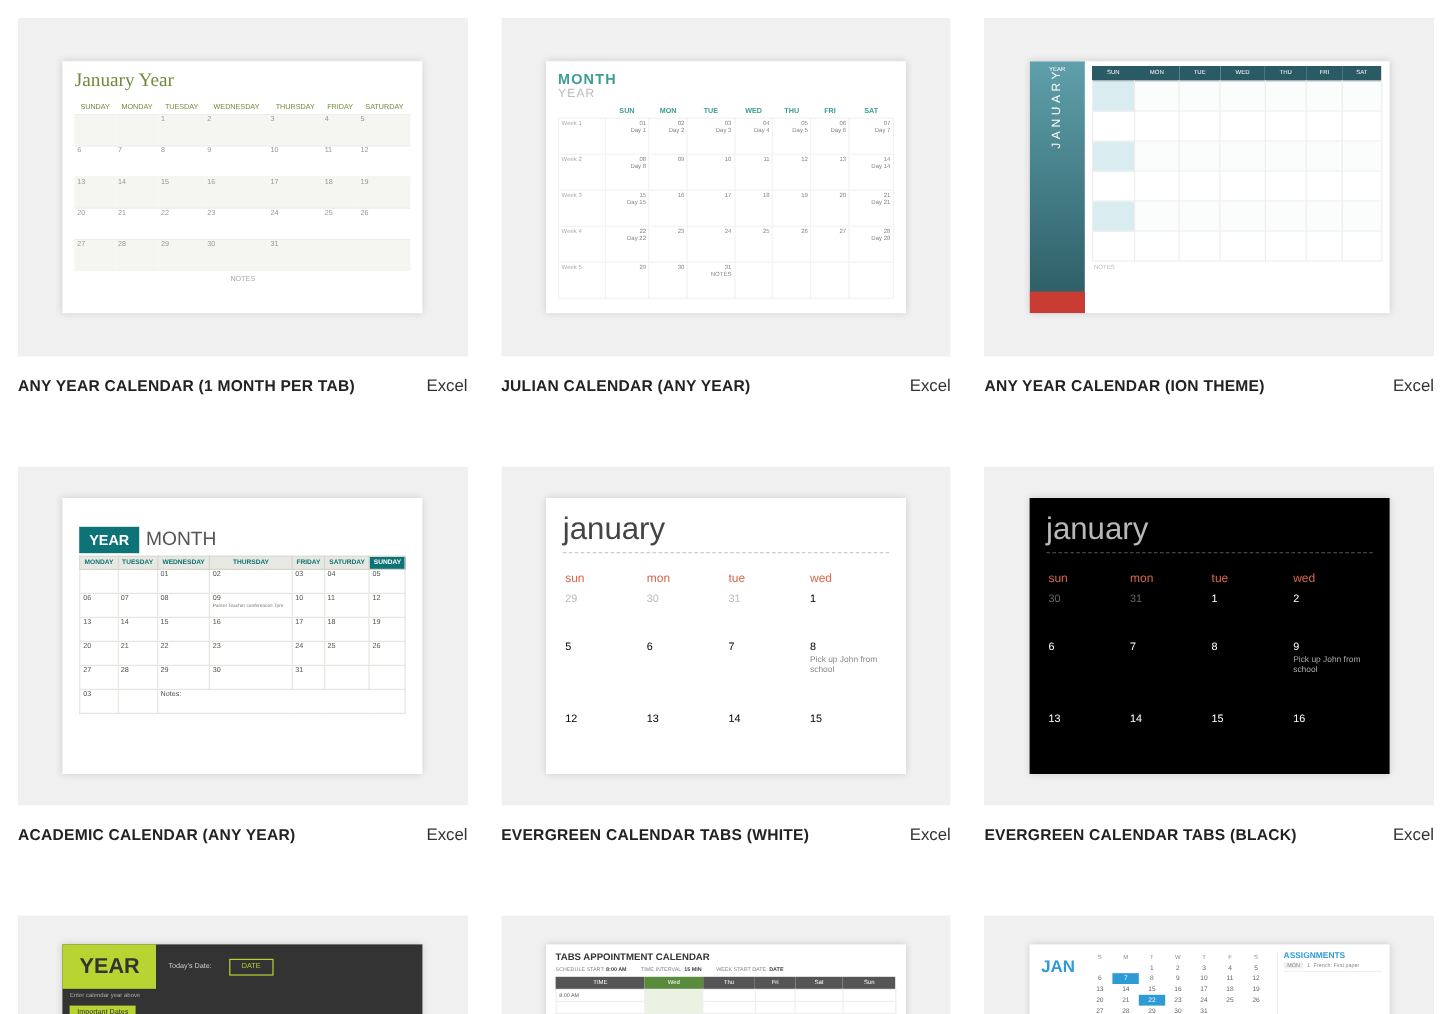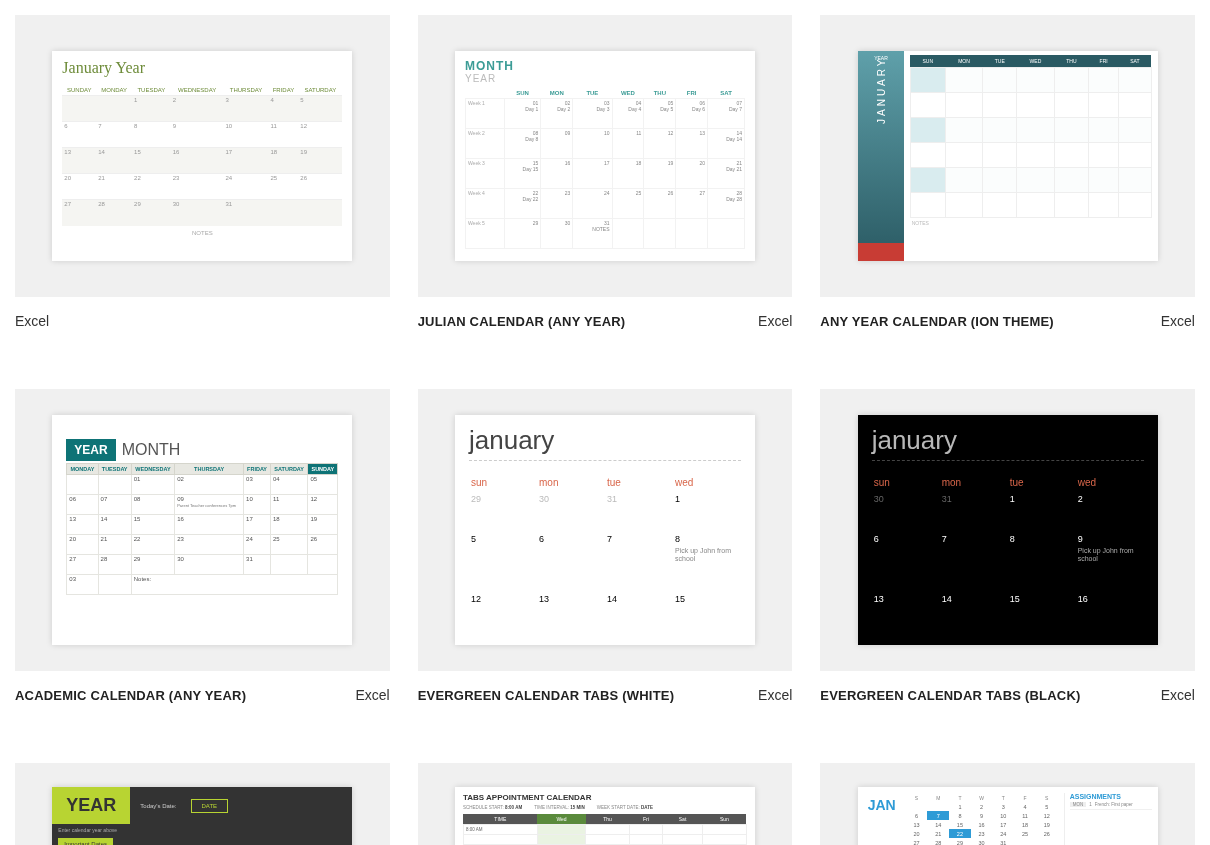--- a/index.html
+++ b/index.html
@@ -264,20 +264,21 @@
                 <td>31</td>
                 <td></td>
                 <td></td>
               </tr>
         </tbody>
           </table>
         <div class="notes">NOTES</div>
       </div>
     </div>
     <div class="caption-row">
+      <div class="title">ANY YEAR CALENDAR (1 MONTH PER TAB)</div>
       <div class="app">Excel</div>
     </div>
   </div>
 
   <div class="card">
     <div class="thumb">
       <div class="t2">
         <div class="mlabel">MONTH</div>
         <div class="ylabel">YEAR</div>
         <table>

